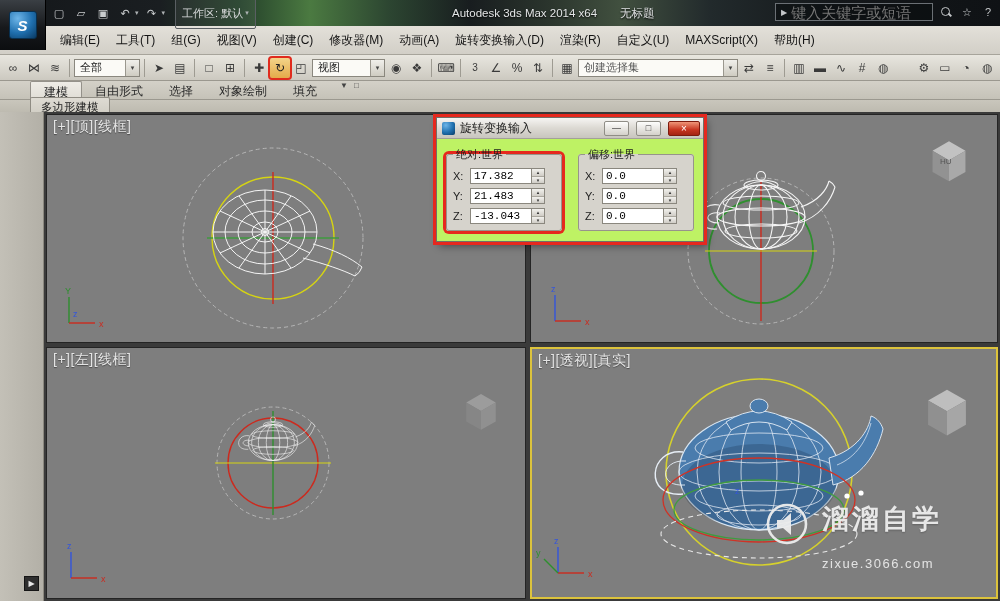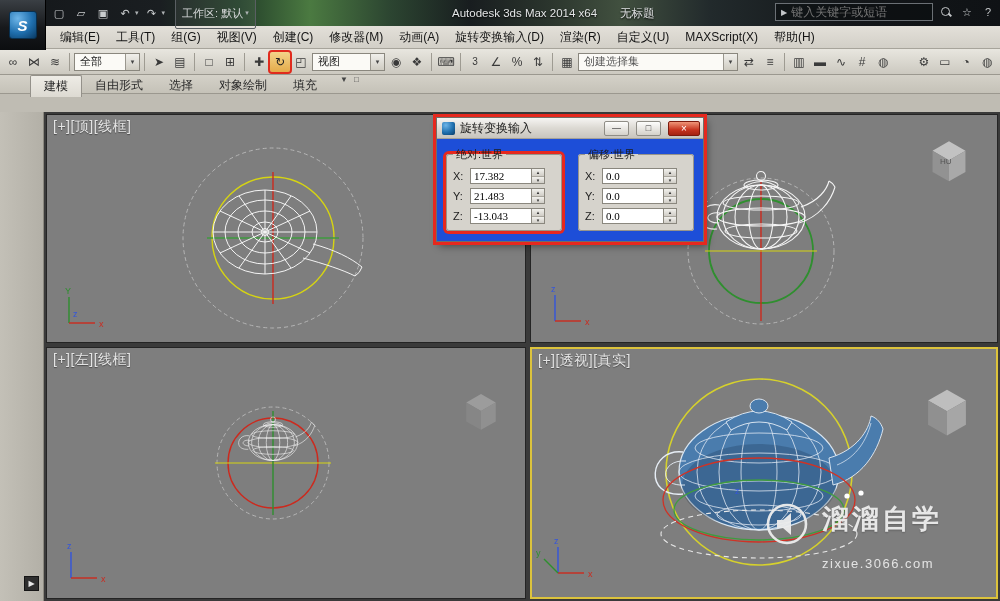--- a/index.html
+++ b/index.html
@@ -12,29 +12,29 @@
     background:linear-gradient(90deg,#14171a 0%,#1a1e21 16%,#24402a 24%,#4b7a41 31%,#2c4531 39%,#181d1f 47%,#2b352d 55%,#41503f 62%,#222a2c 71%,#14171a 84%,#0f1215 100%)}
   .app-button{position:absolute;left:0;top:0;width:46px;height:50px;background:linear-gradient(#3a3f44,#17191c 55%,#0c0e10);border-right:1px solid #000;display:flex;align-items:center;justify-content:center;z-index:5}
   .app-logo{width:28px;height:28px;border-radius:3px;background:radial-gradient(circle at 30% 25%,#6db5e8,#1f6fae 55%,#0a3a63);border:1px solid #083050;color:#fff;font-weight:bold;font-size:15px;display:flex;align-items:center;justify-content:center;font-style:italic}
   .qa-icon{width:18px;height:18px;display:flex;align-items:center;justify-content:center;color:#c9ccce;font-size:11px}
   .qa-caret{font-size:7px;color:#aeb2b4;margin-left:-3px}
   .workspace-dd{display:flex;align-items:center;gap:5px;border:1px solid #5a5f63;background:rgba(255,255,255,.06);height:32px;padding:0 6px;border-radius:2px;margin-left:6px;color:#d7d9da}
   .tb-title{position:absolute;left:452px;color:#e3e5e6;text-shadow:0 1px 2px #000;font-size:11.5px}
   .tb-doc{position:absolute;left:620px;color:#dfe1e2;text-shadow:0 1px 2px #000;font-size:11.5px}
   .infocenter{position:absolute;right:4px;top:3px;display:flex;align-items:center;gap:5px}
   .ic-field{display:flex;align-items:center;gap:4px;width:158px;height:18px;border:1px solid #6b7075;background:rgba(10,12,14,.55);padding:0 5px;color:#9da1a4}
-  .ic-field input{flex:1;background:transparent;border:none;outline:none;color:#b9bcbe;font-size:12px;width:100%}
+  .ic-field input{flex:1;background:transparent;border:none;outline:none;color:#b9bcbe;font-size:15px;width:100%}
   .ic-play{font-size:8px;color:#c4c7c9}
   .mag{position:relative;width:12px;height:12px}
   .mag::before{content:"";position:absolute;left:1px;top:1px;width:7px;height:7px;border:1.6px solid #c4c7c9;border-radius:50%}
   .mag::after{content:"";position:absolute;left:8px;top:8px;width:4px;height:1.6px;background:#c4c7c9;transform:rotate(45deg)}
   .ic-ico{width:16px;height:16px;display:flex;align-items:center;justify-content:center;color:#c4c7c9;font-size:11px}
 
   
-  .menubar{height:23px;background:linear-gradient(#e3e0d9,#d2cfc7);border-bottom:1px solid #a7a49b;display:flex;align-items:center;padding-left:52px}
+  .menubar{height:29px;background:linear-gradient(#e3e0d9,#d2cfc7);border-bottom:1px solid #a7a49b;display:flex;align-items:center;padding-left:52px}
   .menu-item{padding:3px 8px;color:#141414;font-size:12px}
 
   
   .toolbar{height:26px;background:linear-gradient(#e8e6df,#ccc9c0);border-bottom:1px solid #9b988f;display:flex;align-items:center;padding:0 3px;gap:1px}
   .ti{width:20px;height:20px;display:flex;align-items:center;justify-content:center;font-size:12px;color:#3a3a3a;border-radius:2px}
   .ti.small{font-size:10px}
   .ti.hl-tool{outline:2px solid #e02b1d;background:linear-gradient(#f3d489,#e4ab4a);color:#222}
   .sep{width:1px;height:18px;background:#9e9b92;margin:0 3px}
   .combo{display:flex;align-items:center;height:18px;border:1px solid #8a877e;background:#fbfaf6;font-size:11px}
   .combo .val{padding:0 5px;white-space:nowrap;color:#222}
@@ -54,33 +54,33 @@
   .workspace{position:absolute;top:112px;bottom:0;left:0;right:0;display:flex}
   .left-strip{width:44px;background:linear-gradient(90deg,#c3c0b7,#b3b0a7);border-right:1px solid #8b887f;position:relative}
   .expand-btn{position:absolute;left:24px;bottom:10px;width:15px;height:15px;background:#2f2f2f;color:#e8e8e8;font-size:8px;display:flex;align-items:center;justify-content:center;border:1px solid #151515}
   .vp-grid{flex:1;background:#3a3a3a;padding:2px;display:grid;grid-template-columns:480px 468px;grid-template-rows:229px 252px;gap:4px}
   .viewport{position:relative;background:#7e7e7e;border:1px solid #242424;overflow:hidden}
   .viewport.active{border:2px solid #dcc33c}
   .vp-label{position:absolute;top:3px;left:6px;color:#e4e4e4;font-size:14px;letter-spacing:.5px;z-index:3;text-shadow:0 1px 1px rgba(0,0,0,.4)}
   .vp-svg{position:absolute;inset:0;width:100%;height:100%}
 
   
-  .dialog{position:absolute;left:436px;top:117px;width:268px;background:#1d4ed8;border:1px solid #716e67;box-shadow:3px 4px 8px rgba(0,0,0,.45);outline:3px solid #e6281e;z-index:20}
+  .dialog{position:absolute;left:436px;top:117px;width:268px;background:#bef264;border:1px solid #716e67;box-shadow:3px 4px 8px rgba(0,0,0,.45);outline:3px solid #e6281e;z-index:20}
   .dlg-title{height:21px;background:linear-gradient(#f6f5f3,#dcd9d3 50%,#c8c5be);display:flex;align-items:center;gap:5px;padding:0 3px 0 5px;border-bottom:1px solid #a3a099}
   .dlg-icon{width:13px;height:13px;border-radius:2px;background:radial-gradient(circle at 30% 25%,#6db5e8,#1f6fae 55%,#0a3a63)}
   .dlg-title-text{flex:1;font-size:12px;color:#1b1b1b}
   .dlg-btn{width:25px;height:15px;border:1px solid #8f8d86;border-radius:2px;background:linear-gradient(#fdfdfc,#d4d1ca);display:flex;align-items:center;justify-content:center;font-size:9px;color:#333;margin-left:2px}
   .dlg-btn.close{width:32px;background:linear-gradient(#ef9678,#c6341f 60%,#a32313);border-color:#7c1a0d;color:#fff;font-size:10px}
   .dlg-body{display:flex;gap:16px;padding:8px 9px 10px}
   .grp{flex:1;border:1px solid #97948b;border-radius:3px;padding:2px 6px 6px;background:#d6d3cc}
   .grp legend{font-size:11px;padding:0 3px;color:#1c1c1c}
   .grp.hl{box-shadow:0 0 0 3px #e6281e}
   .row{display:flex;align-items:center;margin-top:4px}
   .row label{width:17px;font-size:11px;color:#1c1c1c}
-  .row input{width:62px;height:16px;border:1px solid #8a877e;background:#fff;font-size:11px;padding:0 3px;font-family:Liberation Serif, serif}
+  .row input{width:62px;height:16px;border:1px solid #8a877e;background:#fff;font-size:11px;padding:0 3px;font-family:Liberation Mono, monospace}
   .spin{width:13px;height:16px;display:flex;flex-direction:column;border:1px solid #8a877e;border-left:none}
   .spin span{flex:1;display:flex;align-items:center;justify-content:center;font-size:5px;color:#333;background:linear-gradient(#f2f1ed,#d0cdc6)}
   .spin span:first-child{border-bottom:1px solid #a9a69d}
 
   
   .watermark{position:absolute;left:232px;top:152px;display:flex;align-items:flex-start;gap:12px;z-index:4;color:#ededed;opacity:.95}
   .wm-brand{font-size:27px;font-weight:bold;letter-spacing:3px;text-shadow:0 1px 2px rgba(0,0,0,.25)}
   .wm-url{font-size:13px;letter-spacing:1.5px;margin-top:19px;color:#e9e9e9}
 </style>
 </head>
@@ -231,20 +231,23 @@
     <span class="rtab active">建模</span>
     <span class="rtab">自由形式</span>
     <span class="rtab">选择</span>
     <span class="rtab">对象绘制</span>
     <span class="rtab">填充</span>
     <span class="rtab-extra">
       <span>▼</span>
       <span>□</span>
     </span>
   </div>
+  <div class="ribbon-sub">
+    <span class="stab">多边形建模</span>
+  </div>
 
   <div class="workspace">
     <div class="left-strip">
       <div class="expand-btn">▶</div>
     </div>
 
     <div class="vp-grid">
 
       <div class="viewport">
         <span class="vp-label">[+][顶][线框]</span>

